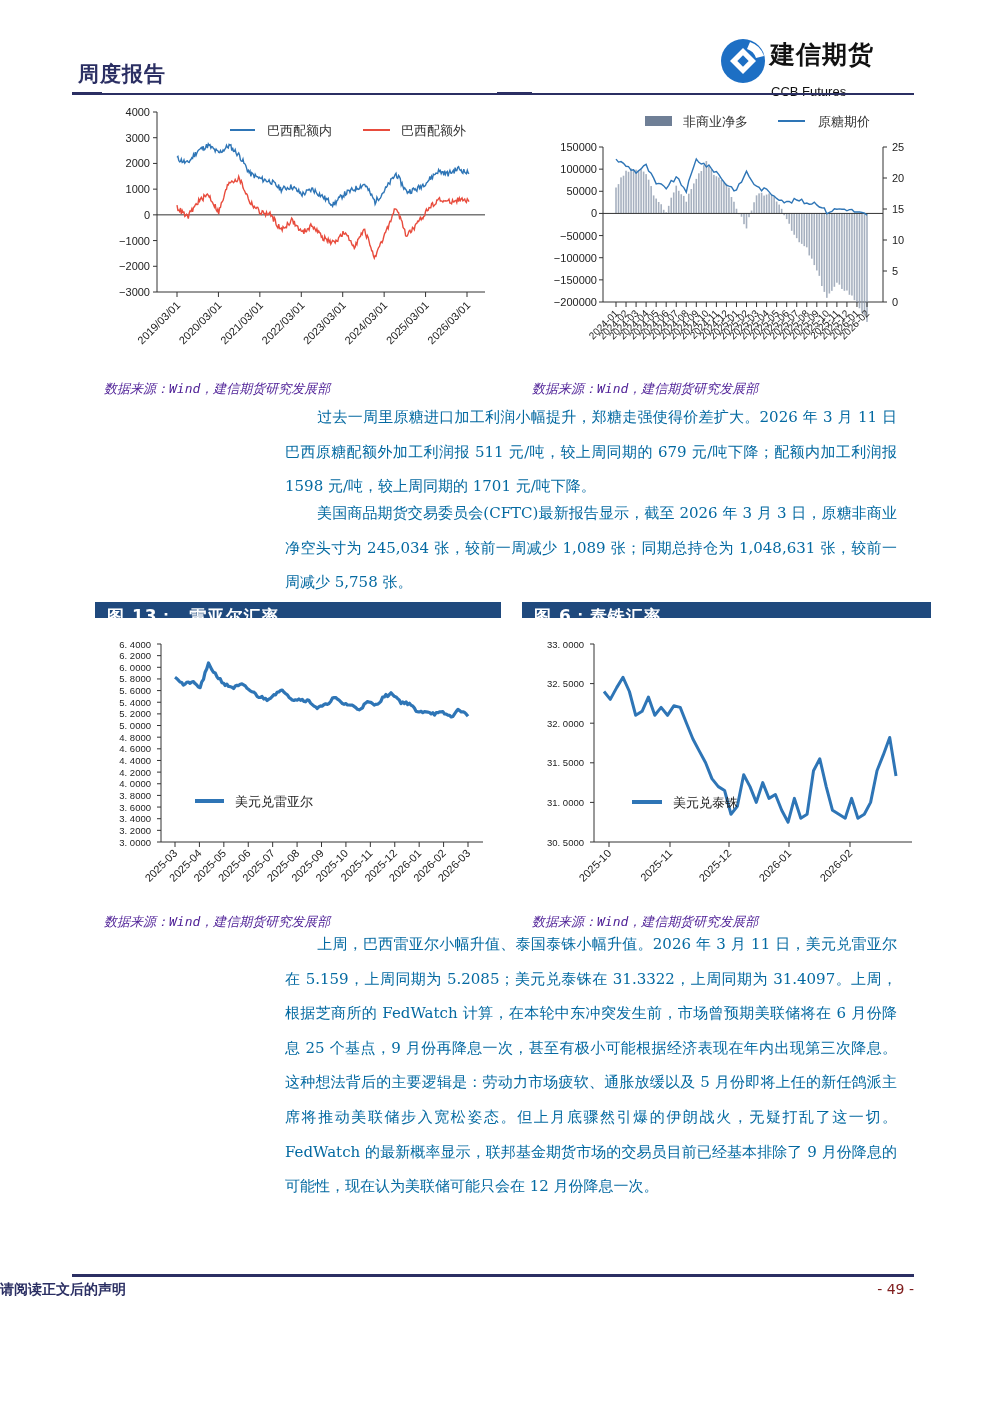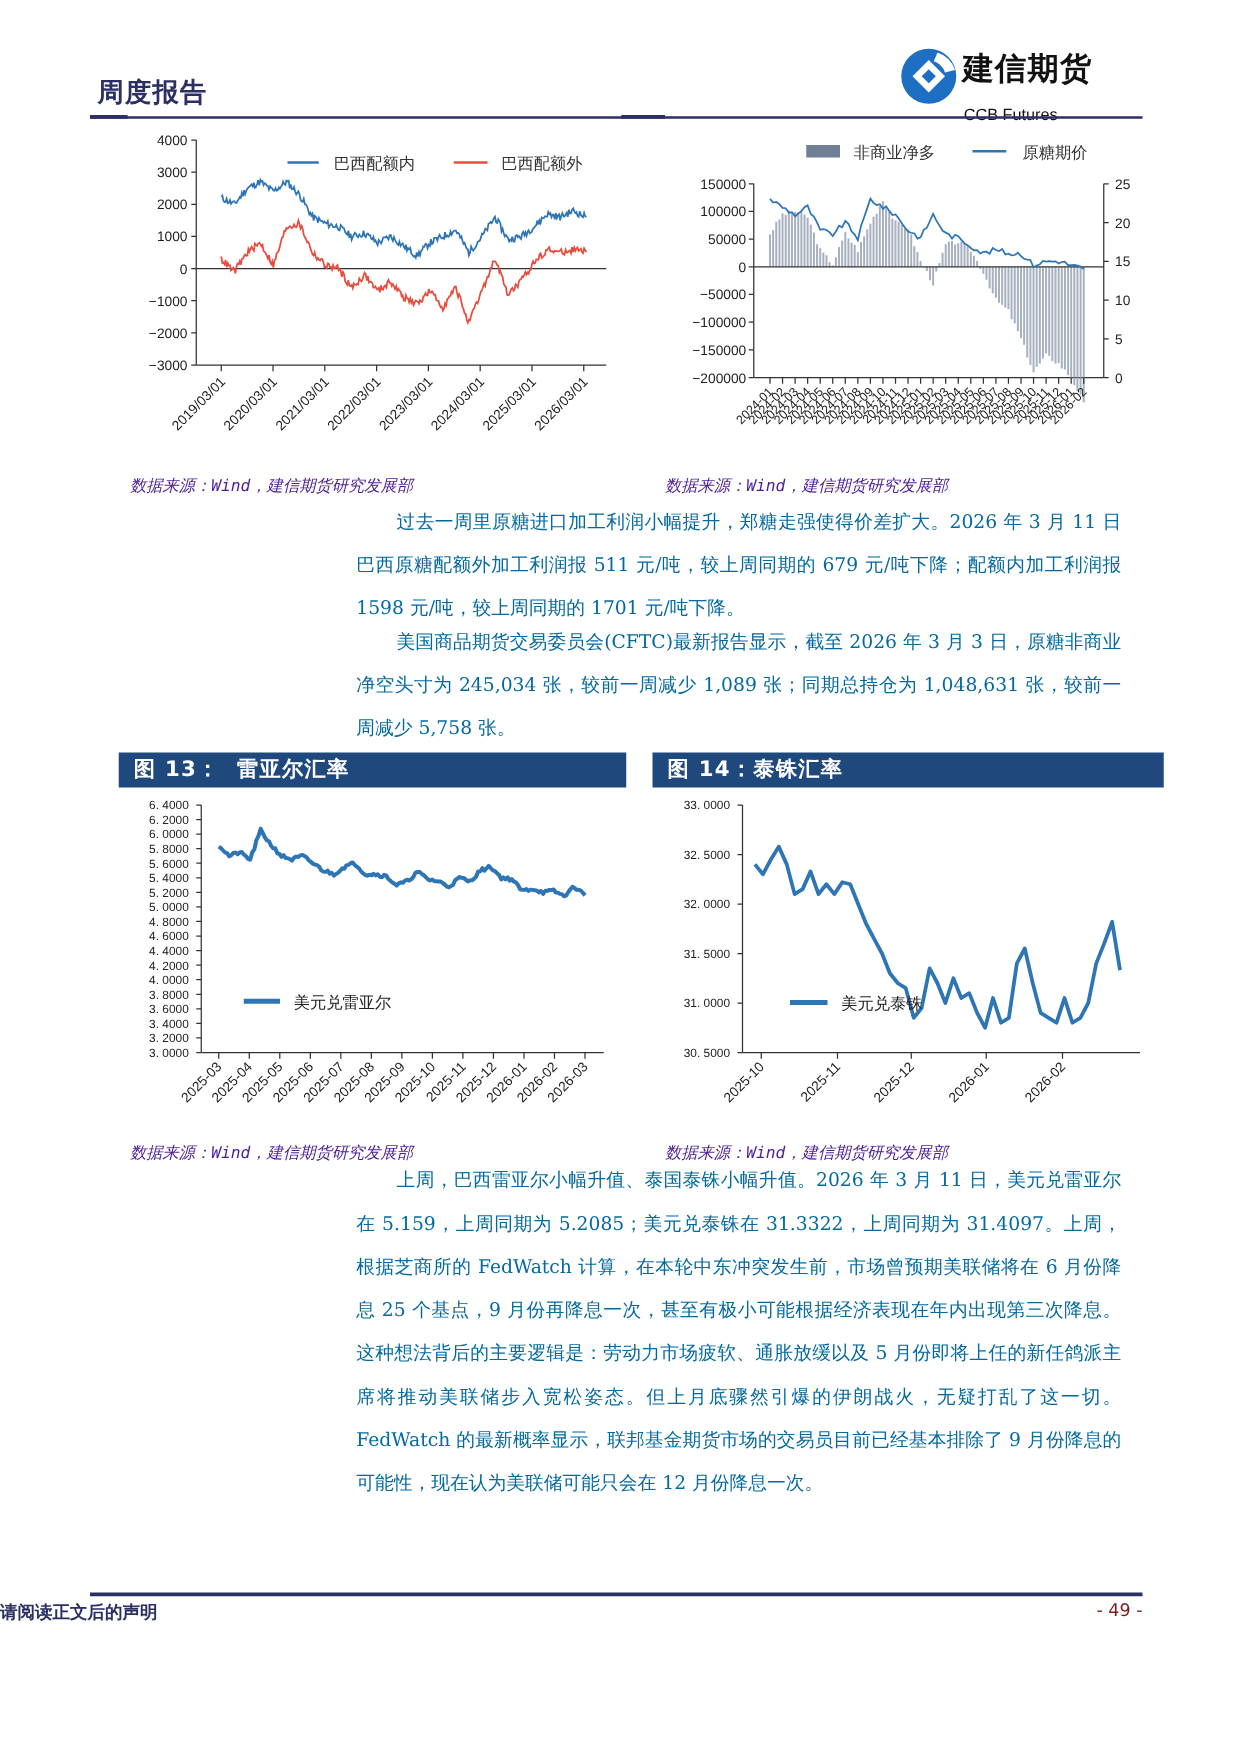--- a/index.html
+++ b/index.html
@@ -17,21 +17,21 @@
 
   .chart { position: absolute; }
   .chart svg { display: block; }
   .chart text { font-family: "Liberation Sans", sans-serif; }
 
   .source { position: absolute; font-size: 13px; font-style: italic; font-family: "DejaVu Sans Mono", monospace; color: #4c1d95; }
 
   .para { position: absolute; left: 285px; width: 612px; font-size: 15px; line-height: 34.6px; font-family: "DejaVu Serif", serif; color: #0369a1; text-align: justify; }
   .para .indent { display: inline-block; width: 32px; }
 
-  .fig-title { position: absolute; height: 28px; background: #1f497d; color: #fff; font-size: 17px; font-weight: bold; padding-left: 12px; line-height: 28px; font-family: "DejaVu Sans", sans-serif; letter-spacing: 1px; }
+  .fig-title { position: absolute; height: 16px; background: #1f497d; color: #fff; font-size: 17px; font-weight: bold; padding-left: 12px; line-height: 28px; font-family: "DejaVu Sans", sans-serif; letter-spacing: 1px; }
   .fig-title .gap { display: inline-block; width: 14px; }
 
   .footer-rule { position: absolute; left: 72px; top: 1274px; width: 842px; height: 3px; background: #2b2f63; }
   .footer-text { position: absolute; left: 0; width: 992px; top: 1281px; text-align: left; font-size: 14px; font-weight: bold; color: #2b2f63; font-family: "DejaVu Serif", serif; }
   .footer-page { position: absolute; right: 78px; top: 1281px; font-size: 14px; font-weight: normal; color: #7f1d1d; font-family: "DejaVu Sans", sans-serif; }
 </style>
 </head>
 <body>
 
 <div class="header-title">周度报告</div>
@@ -297,21 +297,21 @@
   <span class="indent"></span><span>过去一周里原糖进口加工利润小幅提升，郑糖走强使得价差扩大。2026 年 3 月 11 日巴西原糖配额外加工利润报 511 元/吨，较上周同期的 679 元/吨下降；配额内加工利润报 1598 元/吨，较上周同期的 1701 元/吨下降。</span>
 </div>
 <div class="para" style="top:496px;">
   <span class="indent"></span><span>美国商品期货交易委员会(CFTC)最新报告显示，截至 2026 年 3 月 3 日，原糖非商业净空头寸为 245,034 张，较前一周减少 1,089 张；同期总持仓为 1,048,631 张，较前一周减少 5,758 张。</span>
 </div>
 
 <div class="fig-title" style="left:95px; top:602px; width:406px;">
   <span>图 13：</span><span class="gap"></span><span>雷亚尔汇率</span>
 </div>
 <div class="fig-title" style="left:522px; top:602px; width:409px;">
-  <span>图 14：</span><span>泰铢汇率</span>
+  <span>图 6：</span><span>泰铢汇率</span>
 </div>
 
 <div class="chart" style="left:95px; top:632px; width:410px; height:278px;text-align:center;">
   <svg id="c3" width="410" height="278">
       <line x1="66" y1="12" x2="66" y2="210" stroke="#333"></line>
       <line x1="66" y1="210" x2="388" y2="210" stroke="#333"></line>
       <line x1="62" y1="12" x2="66" y2="12" stroke="#333"></line>
       <text x="56" y="15.5" font-size="9.5" text-anchor="end" fill="#222" font-family="&quot;DejaVu Sans Mono&quot;, monospace">6. 4000</text>
       <line x1="62" y1="23.64705882352942" x2="66" y2="23.64705882352942" stroke="#333"></line>
       <text x="56" y="27.14705882352942" font-size="9.5" text-anchor="end" fill="#222" font-family="&quot;DejaVu Sans Mono&quot;, monospace">6. 2000</text>

